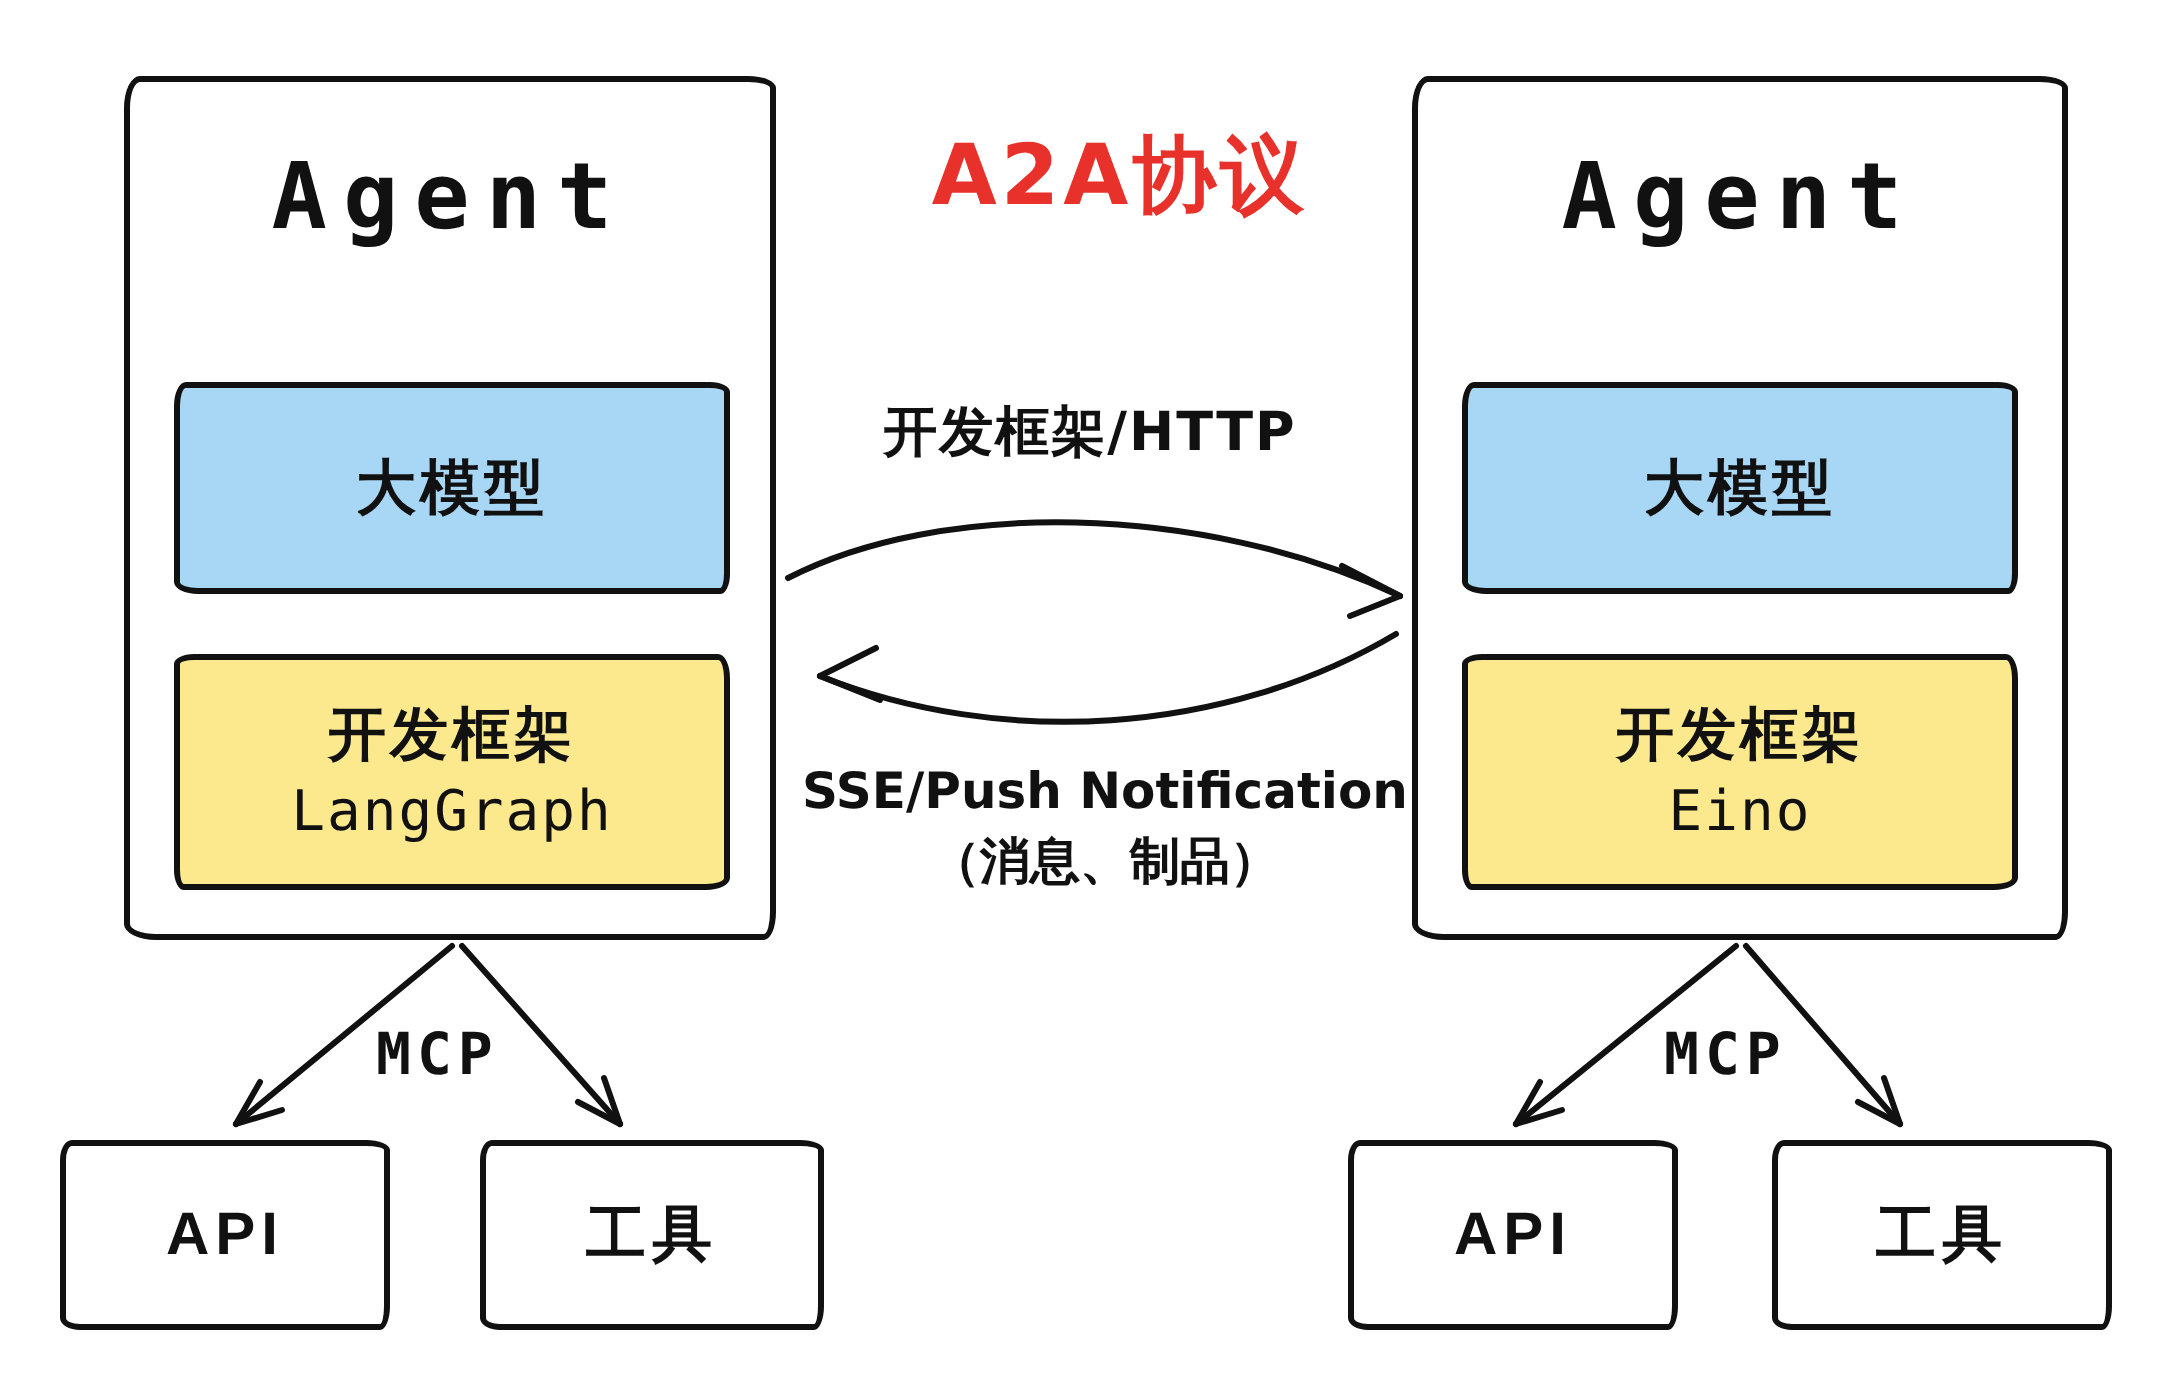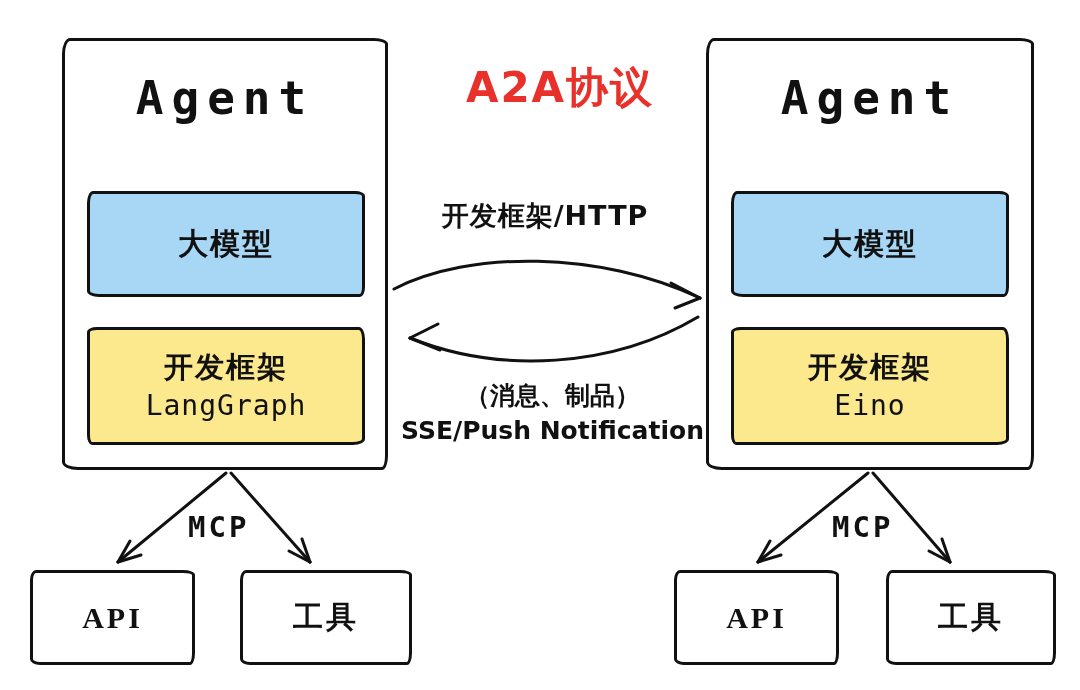--- a/index.html
+++ b/index.html
@@ -60,21 +60,21 @@
   }
   .tool-box{
     position:absolute;
     height:95px;
     border:3.5px solid var(--ink);
     background:#ffffff;
     border-radius:6px 12px 5px 10px / 10px 5px 12px 6px;
     display:flex;align-items:center;justify-content:center;
     font-size:30px;font-weight:600;letter-spacing:3px;
   }
-  .tool-box.latin{font-family:Liberation Serif, serif;text-align:center;}
+  .tool-box.latin{font-family:Liberation Sans, sans-serif;text-align:center;}
   
   .diagram-title{
     position:absolute;left:440px;top:60px;width:240px;
     text-align:center;
     color:var(--red);
     font-size:42px;font-weight:700;letter-spacing:2px;
   }
   .top-arrow-label{
     position:absolute;left:405px;top:198px;width:280px;
     text-align:center;font-size:27px;font-weight:600;letter-spacing:1px;
@@ -137,22 +137,22 @@
     <g>
       <line x1="873" y1="473" x2="950" y2="562"></line>
       <line x1="950" y1="562" x2="929" y2="551"></line>
       <line x1="950" y1="562" x2="942" y2="539"></line>
     </g>
   </svg>
 
   <div class="diagram-title">A2A协议</div>
   <div class="top-arrow-label">开发框架/HTTP</div>
   <div class="bottom-arrow-label">
+    <div>SSE/Push Notification</div>
     <div>（消息、制品）</div>
-    <div>SSE/Push Notification</div>
   </div>
 
   <div class="agent-box left">
     <div class="agent-title">Agent</div>
     <div class="model-box">
       <span>大模型</span>
     </div>
     <div class="framework-box">
       <span>开发框架</span>
       <span class="framework-name">LangGraph</span>

